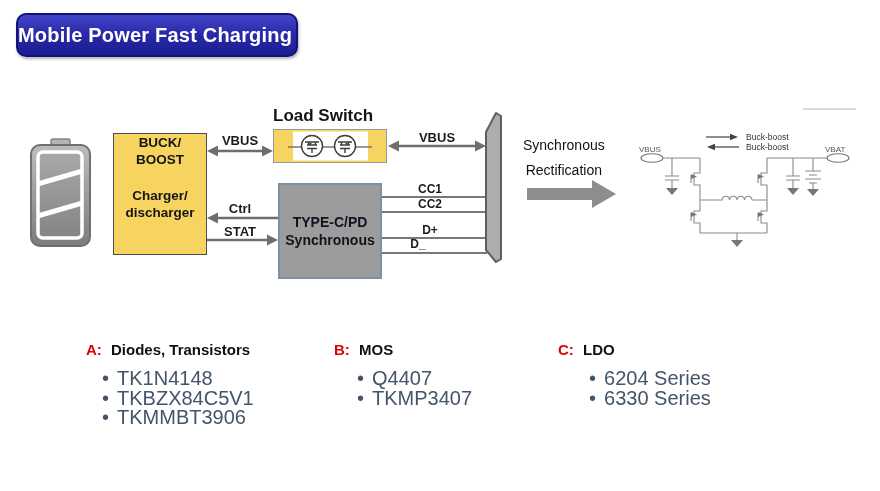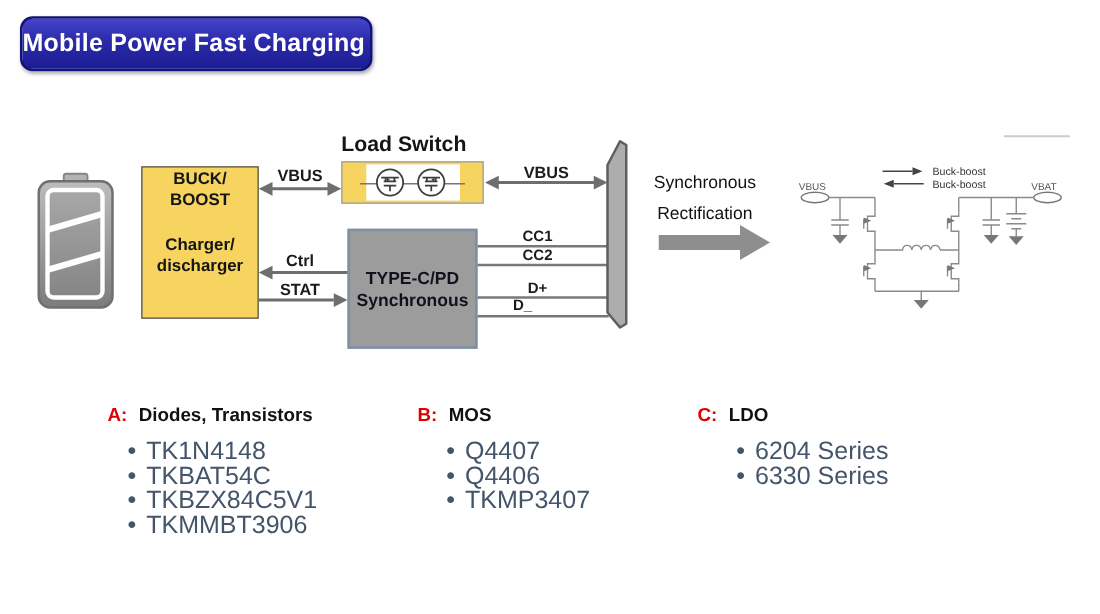--- a/index.html
+++ b/index.html
@@ -45,21 +45,21 @@
 
   .overlay{position:absolute;left:0;top:0;width:880px;height:491px;pointer-events:none}
 
   .lbl{position:absolute;font-weight:bold;color:#1b1b1b;text-align:center;font-size:13px}
   .lbl.small{font-size:12px}
   .sync{
     position:absolute;left:523px;top:133px;font-size:14px;color:#111;
     line-height:25px;text-align:center;font-weight:normal;
   }
 
-  .plist{position:absolute;top:324px}
+  .plist{position:absolute;top:341px}
   .plist .hdr{font-size:15px;font-weight:bold;color:#111;white-space:nowrap}
   .plist .hdr .pfx{color:var(--accent-red);display:inline-block;min-width:25px}
   .plist .items{margin-top:11px;font-size:20px;line-height:19.5px;color:var(--item-text)}
   .plist .item{white-space:nowrap}
   .plist .item .bullet{display:inline-block;margin-right:8px}
   #listA{left:86px}  #listA .items{padding-left:16px}
   #listB{left:334px} #listB .items{padding-left:23px}
   #listC{left:558px} #listC .items{padding-left:31px}
 </style>
 </head>
@@ -222,33 +222,31 @@
     <div>Synchronous</div>
     <div>Rectification</div>
   </div>
 
   <div class="plist" id="listA">
     <div class="hdr">
       <span class="pfx">A:</span><span>Diodes, Transistors</span>
     </div>
     <div class="items">
       <div class="item"><span class="bullet">•</span><span>TK1N4148</span></div>
-      <div class="item"><span class="bullet">•</span><span>TKBAT54C</span></div>
       <div class="item"><span class="bullet">•</span><span>TKBZX84C5V1</span></div>
       <div class="item"><span class="bullet">•</span><span>TKMMBT3906</span></div>
     </div>
   </div>
 
   <div class="plist" id="listB">
     <div class="hdr">
       <span class="pfx">B:</span><span>MOS</span>
     </div>
     <div class="items">
       <div class="item"><span class="bullet">•</span><span>Q4407</span></div>
-      <div class="item"><span class="bullet">•</span><span>Q4406</span></div>
       <div class="item"><span class="bullet">•</span><span>TKMP3407</span></div>
     </div>
   </div>
 
   <div class="plist" id="listC">
     <div class="hdr">
       <span class="pfx">C:</span><span>LDO</span>
     </div>
     <div class="items">
       <div class="item"><span class="bullet">•</span><span>6204 Series</span></div>

